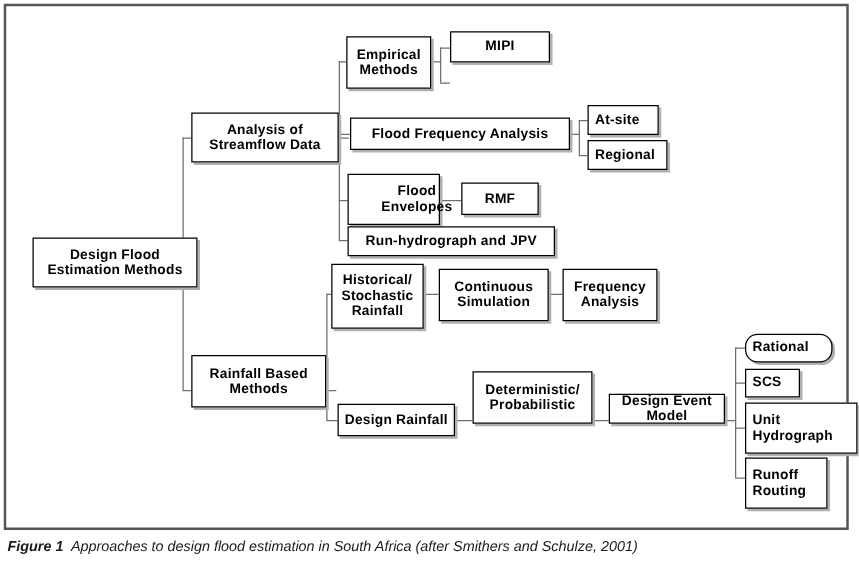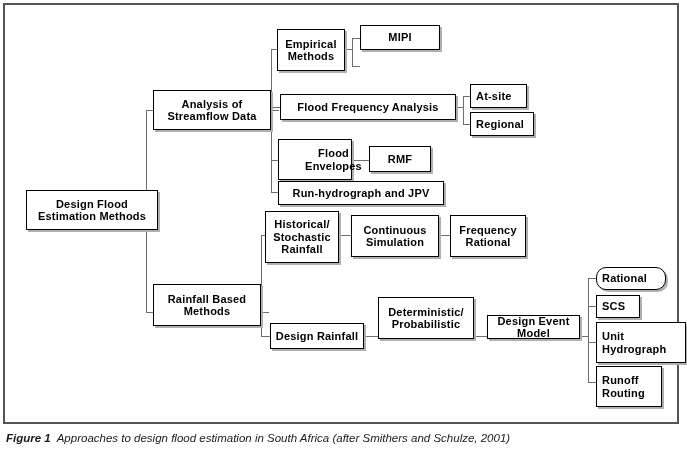--- a/index.html
+++ b/index.html
@@ -111,21 +111,21 @@
   <div class="node" style="left:278px;top:139px;width:74px;height:41px;padding-left:40px;">Flood Envelopes</div>
 
   <div class="node" style="left:369px;top:146px;width:62px;height:26px;">RMF</div>
 
   <div class="node" style="left:278px;top:181px;width:166px;height:24px;">Run-hydrograph and JPV</div>
 
   <div class="node" style="left:265px;top:211px;width:74px;height:52px;">Historical/ Stochastic Rainfall</div>
 
   <div class="node" style="left:351px;top:215px;width:88px;height:42px;">Continuous Simulation</div>
 
-  <div class="node" style="left:450px;top:215px;width:76px;height:42px;">Frequency Rational</div>
+  <div class="node" style="left:450px;top:215px;width:76px;height:42px;">Frequency Analysis</div>
 
   <div class="node" style="left:270px;top:323px;width:94px;height:26px;">Design Rainfall</div>
 
   <div class="node" style="left:378px;top:297px;width:96px;height:42px;">Deterministic/ Probabilistic</div>
 
   <div class="node" style="left:487px;top:315px;width:93px;height:24px;">Design Event Model</div>
 
   <div class="node left" style="left:596px;top:267px;width:70px;height:23px;border-radius:10px;">Rational</div>
 
   <div class="node left" style="left:596px;top:295px;width:44px;height:23px;">SCS</div>

